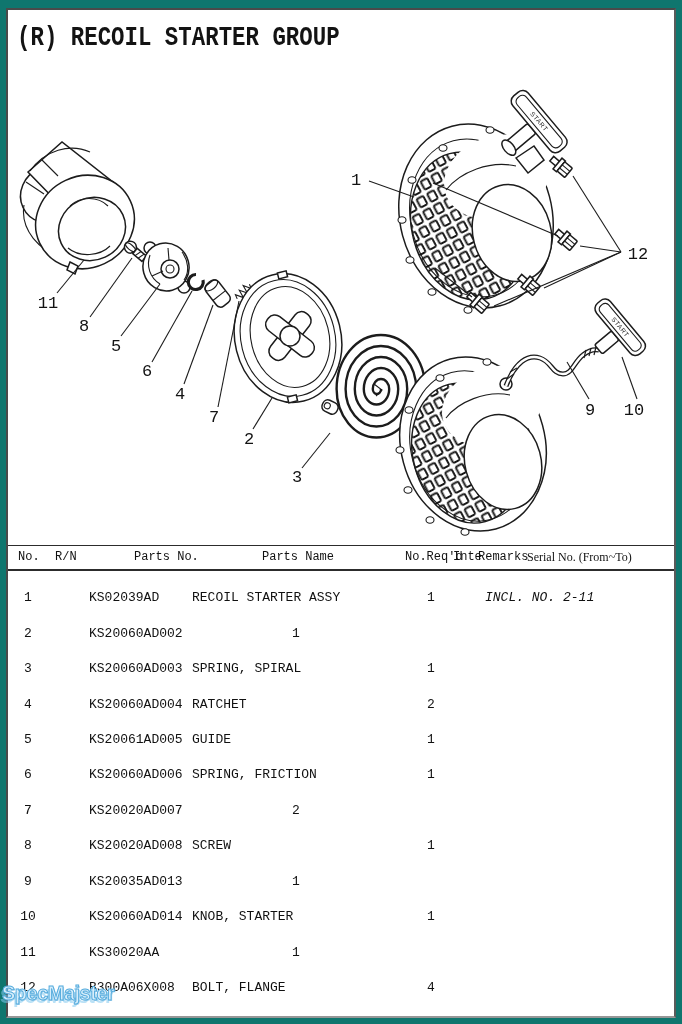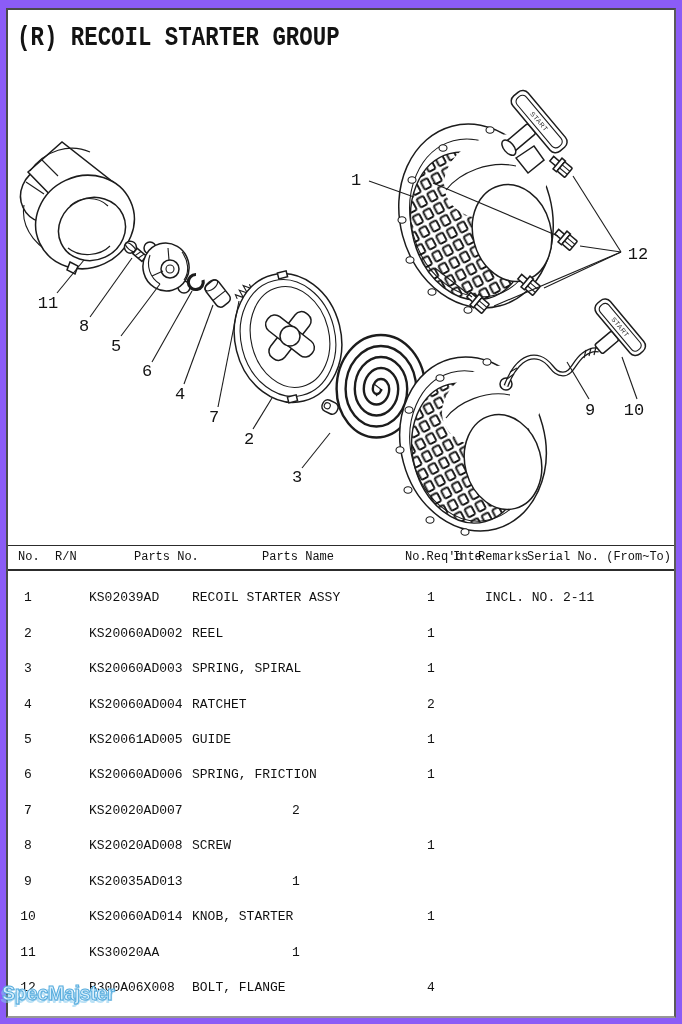--- a/index.html
+++ b/index.html
@@ -1,41 +1,41 @@
 <!DOCTYPE html>
 <html><head>
 <meta charset="utf-8">
 <style>
   html,body{margin:0;padding:0;background:#fff;}
-  .page{position:relative;width:682px;height:1024px;background:#8b5cf6;overflow:hidden;
+  .page{position:relative;width:682px;height:1024px;background:#0f766e;overflow:hidden;
         font-family:"Liberation Mono","DejaVu Sans Mono",monospace;color:#111;}
   .sheet{position:absolute;left:6px;top:8px;width:666px;height:1006px;background:#fff;
          border:2px solid #4a4a4a;border-bottom-color:#979797;border-right-color:#5a5a5a;}
   .title{position:absolute;left:17px;top:22px;font-size:28px;font-weight:600;white-space:nowrap;
          transform:scaleX(.80);transform-origin:left top;letter-spacing:0px;color:#131313;}
   svg{position:absolute;left:0;top:0;}
   svg *{vector-effect:non-scaling-stroke;}
   .ln{stroke:#1c1c1c;stroke-width:1.1;fill:none;}
   .pt{stroke:#1c1c1c;stroke-width:1.5;fill:#fff;}
   .pt2{stroke:#1c1c1c;stroke-width:1.1;fill:none;}
   .hole{stroke:#1c1c1c;stroke-width:1.1;fill:#fff;}
   .callout{font-family:"Liberation Mono","DejaVu Sans Mono",monospace;font-size:17px;fill:#131313;}
   .hlabel{font-family:"Liberation Sans","DejaVu Sans",sans-serif;font-size:6.5px;fill:#222;letter-spacing:.6px;}
   
   .thead{position:absolute;left:8px;top:545px;width:666px;height:23px;
          border-top:1.5px solid #2c2c2c;border-bottom:2px solid #2c2c2c;font-size:12px;}
   .thead span{position:absolute;top:4px;white-space:nowrap;}
   .h-no{left:10px;}.h-rn{left:47px;}.h-pno{left:126px;}.h-pname{left:254px;}
-  .h-qty{left:397px;}.h-inte{left:445px;}.h-rem{left:470px;}.h-ser{left:519px;}
+  .h-qty{left:397px;}.h-inte{left:445px;}.h-rem{left:470px;}.h-ser{left:519px;font-family:Liberation Serif, serif;}
   .tbody{position:absolute;left:0px;top:580px;width:682px;}
   .trow{display:grid;grid-template-columns:56px 33px 103px 208px 62px 1fr;height:35.45px;
         align-items:center;font-size:13px;white-space:nowrap;}
   .c-no{text-align:center;}
   .c-qty{text-align:center;}
-  .c-rem{padding-left:23px;}
+  .c-rem{padding-left:23px;font-style:italic;}
   
   .watermark{position:absolute;left:2px;top:981px;font-family:"Liberation Sans","DejaVu Sans",sans-serif;
              font-weight:800;font-size:21px;letter-spacing:-.5px;color:#d7edfa;
              -webkit-text-stroke:1px #54abdd;text-shadow:-2px 3px 0 rgba(130,200,238,.55),1px 1px 0 rgba(90,170,220,.5);
              transform:scaleX(.95);transform-origin:left top;}
 </style>
 </head>
 <body>
 
 <div class="page">
@@ -269,21 +269,20 @@
         <span class="c-rn"></span>
         <span class="c-pno">KS02039AD</span>
         <span class="c-pname">RECOIL STARTER ASSY</span>
         <span class="c-qty">1</span>
         <span class="c-rem">INCL. NO. 2-11</span>
       </div>
       <div class="trow">
         <span class="c-no">2</span>
         <span class="c-rn"></span>
         <span class="c-pno">KS20060AD002</span>
-        <span class="c-pname">REEL</span>
         <span class="c-qty">1</span>
         <span class="c-rem"></span>
       </div>
       <div class="trow">
         <span class="c-no">3</span>
         <span class="c-rn"></span>
         <span class="c-pno">KS20060AD003</span>
         <span class="c-pname">SPRING, SPIRAL</span>
         <span class="c-qty">1</span>
         <span class="c-rem"></span>

